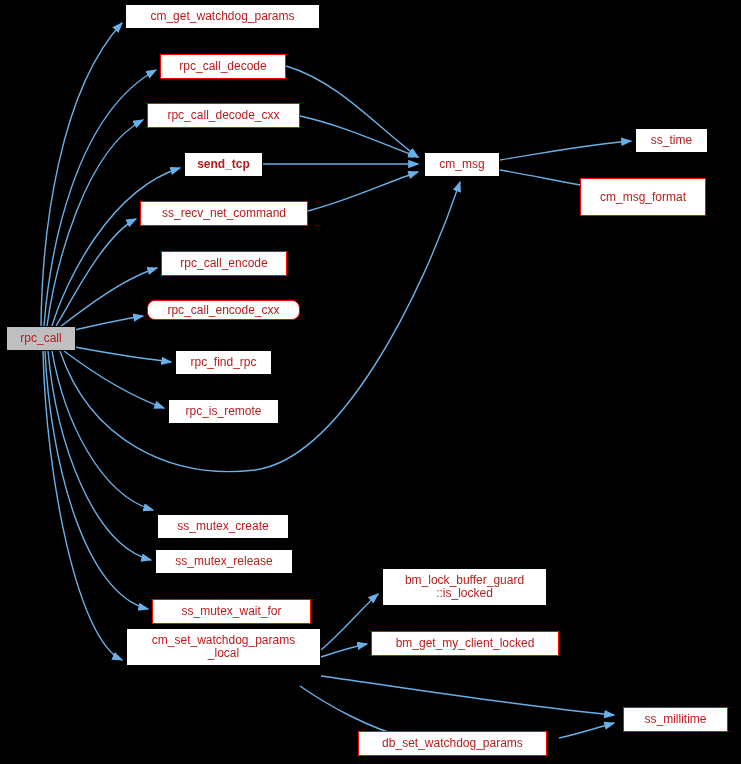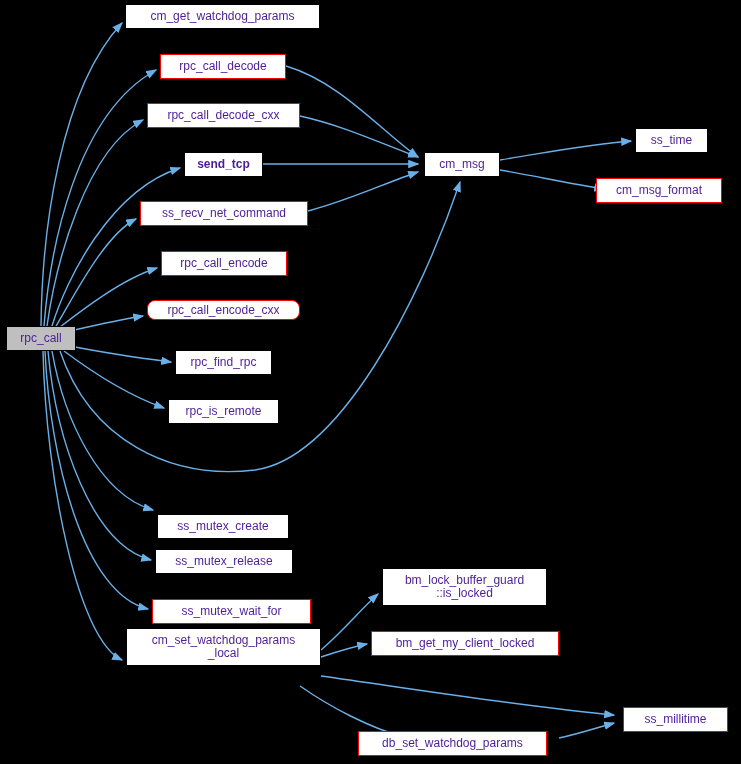--- a/index.html
+++ b/index.html
@@ -21,21 +21,21 @@
     top: 0;
     width: 741px;
     height: 764px;
     pointer-events: none;
   }
   .node {
     position: absolute;
     box-sizing: border-box;
     background: #ffffff;
     border: 1px solid #ff0000;
-    color: #4c1d95;
+    color: #b91c1c;
     font-size: 12px;
     line-height: 13px;
     display: flex;
     align-items: center;
     justify-content: center;
     text-align: center;
     white-space: pre;
     z-index: 2;
   }
   .node.black-border {
@@ -100,20 +100,20 @@
   <div class="node" style="left:147px;top:300px;width:153px;height:20px;border-radius:8px;">rpc_call_encode_cxx</div>
   <div class="node black-border" style="left:175px;top:350px;width:97px;height:25px;">rpc_find_rpc</div>
   <div class="node black-border" style="left:168px;top:399px;width:111px;height:25px;">rpc_is_remote</div>
   <div class="node black-border" style="left:157px;top:514px;width:132px;height:25px;">ss_mutex_create</div>
   <div class="node black-border" style="left:155px;top:549px;width:138px;height:25px;">ss_mutex_release</div>
   <div class="node" style="left:152px;top:599px;width:159px;height:25px;">ss_mutex_wait_for</div>
   <div class="node black-border" style="left:126px;top:628px;width:195px;height:38px;">cm_set_watchdog_params
 _local</div>
   <div class="node black-border" style="left:424px;top:152px;width:76px;height:25px;">cm_msg</div>
   <div class="node black-border" style="left:635px;top:128px;width:73px;height:25px;">ss_time</div>
-  <div class="node" style="left:596px;top:178px;width:126px;height:25px;">cm_msg_format</div>
+  <div class="node" style="left:580px;top:178px;width:126px;height:38px;">cm_msg_format</div>
   <div class="node black-border" style="left:382px;top:568px;width:165px;height:38px;">bm_lock_buffer_guard
 ::is_locked</div>
   <div class="node" style="left:371px;top:631px;width:188px;height:25px;">bm_get_my_client_locked</div>
   <div class="node" style="left:606px;top:707px;width:105px;height:25px;margin-left:17px;">ss_millitime</div>
   <div class="node" style="left:358px;top:731px;width:189px;height:25px;">db_set_watchdog_params</div>
 
 </div>
 
 </body></html>

